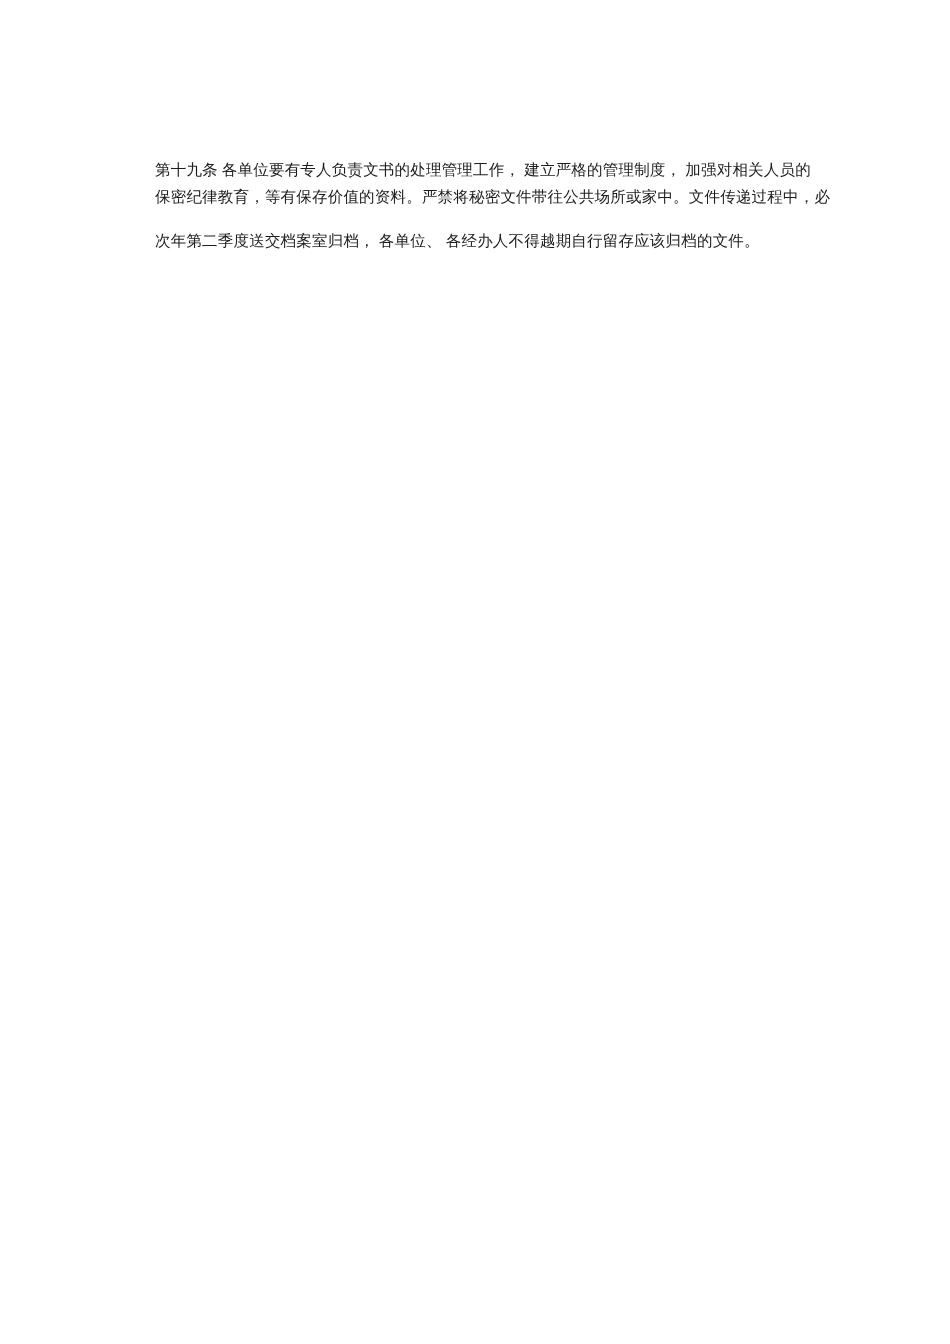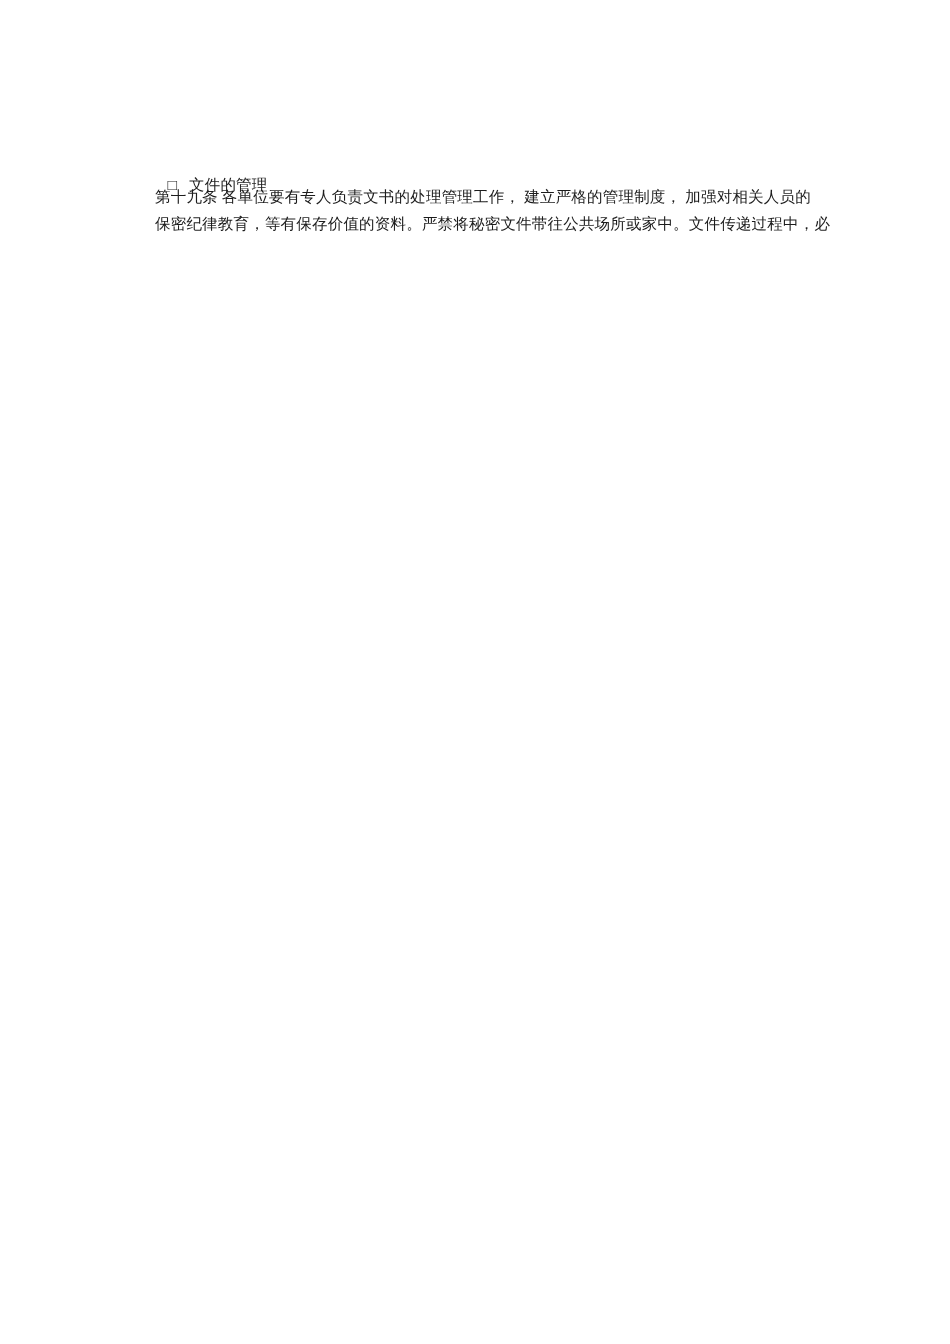--- a/index.html
+++ b/index.html
@@ -42,29 +42,27 @@
   .para-2 { margin-top: 17px; }
   .para-3 { margin-top: 21px; }
   .indent-first { padding-left: 25px; }
 </style>
 </head>
 <body>
 
 <div class="page">
   <div class="content">
 
-    <div class="heading-line">
-      <span class="bullet">□</span><span>文件的管理</span>
-    </div>
 
     <div class="para para-1">
       <div class="text-line">第十九条 各单位要有专人负责文书的处理管理工作， 建立严格的管理制度， 加强对相关人员的</div>
       <div class="text-line">保密纪律教育，等有保存价值的资料。严禁将秘密文件带往公共场所或家中。文件传递过程中，必</div>
     </div>
 
     <div class="para para-2">
+      <div class="text-line">次年第二季度送交档案室归档， 各单位、 各经办人不得越期自行留存应该归档的文件。</div>
     </div>
 
     <div class="para para-3">
     </div>
 
   </div>
 </div>
 
 </body></html>

